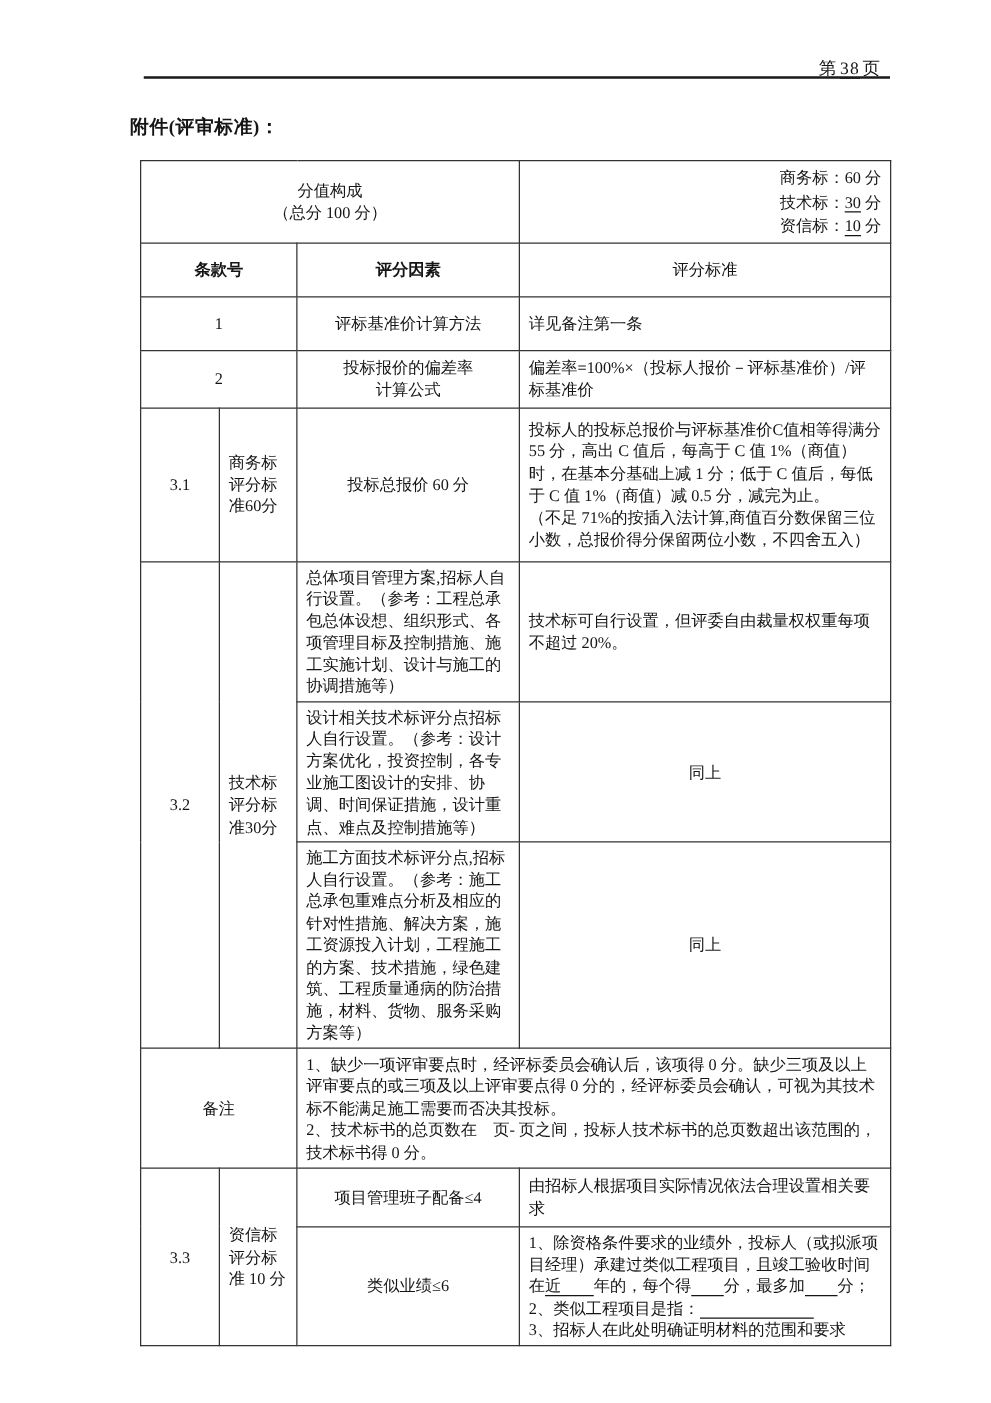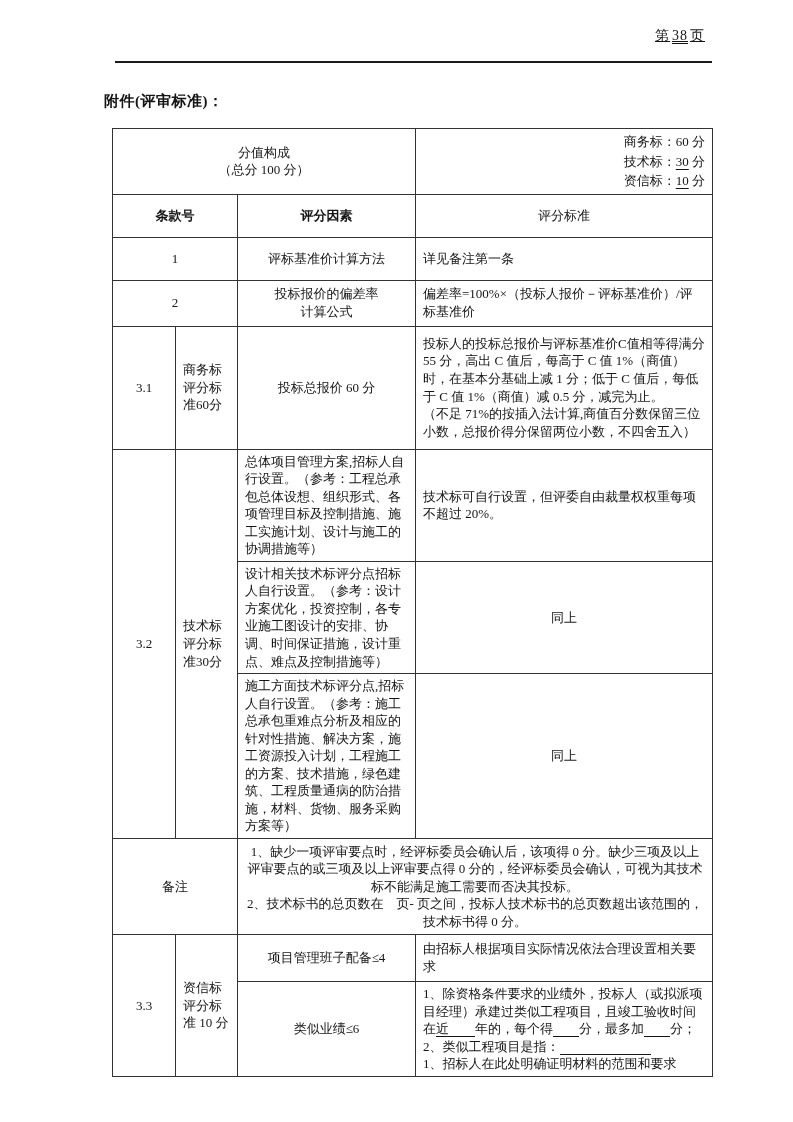--- a/index.html
+++ b/index.html
@@ -2,21 +2,21 @@
 <html><head>
 <meta charset="utf-8">
 <style>
   html,body{margin:0;padding:0;}
   body{
     width:793px;height:1122px;background:#ffffff;position:relative;
     font-family:"Liberation Serif","DejaVu Serif",serif;color:#151515;
     -webkit-font-smoothing:antialiased;
   }
   .pageno{
-    position:absolute;top:27px;right:88px;font-size:14px;letter-spacing:1px;text-decoration:underline;
+    position:absolute;top:46px;right:88px;font-size:14px;letter-spacing:1px;
   }
   .pageno .num{text-decoration:underline;text-underline-offset:3px;padding:0 2px;}
   .top-rule{
     position:absolute;left:115px;top:61px;width:597px;border-top:2px solid #1a1a1a;
   }
   .attachment-title{
     position:absolute;left:104px;top:92px;font-size:15px;font-weight:bold;letter-spacing:.5px;
   }
   table.eval{
     position:absolute;left:112px;top:128px;width:600px;
@@ -38,21 +38,21 @@
   .blank{border-bottom:1px solid #151515;}
   .note{margin:0;}
   
   .h58 td,td.h58{height:52px;}
   .h42 td,td.h42{height:36px;}
   .h45 td,td.h45{height:39px;}
   .h122 td,td.h122{height:116px;}
   .h96 td,td.h96{height:90px;}
   .h98 td,td.h98{height:92px;}
   .h140 td,td.h140{height:134px;}
-  .h95 td,td.h95{height:89px;text-align:center;}
+  .h95 td,td.h95{height:89px;}
   .h46 td,td.h46{height:40px;}
   .h93 td,td.h93{height:87px;}
 </style>
 </head>
 <body>
 
 <div class="pageno"><span>第</span><span class="num">38</span><span>页</span></div>
 
 <div class="top-rule"></div>
 
@@ -140,17 +140,17 @@
     <td rowspan="2" class="cat">资信标评分标准 10 分</td>
     <td class="c">项目管理班子配备≤4</td>
     <td class="std">由招标人根据项目实际情况依法合理设置相关要求</td>
   </tr>
 
   <tr class="h93">
     <td class="c">类似业绩≤6</td>
     <td class="std">
       <div><span>1、除资格条件要求的业绩外，投标人（或拟派项目经理）承建过类似工程项目，且竣工验收时间在</span><span class="blank">近　　</span><span>年的，每个得</span><span class="blank">　　</span><span>分，最多加</span><span class="blank">　　</span><span>分；</span></div>
       <div><span>2、类似工程项目是指：</span><span class="blank">　　　　　　　</span></div>
-      <div>1、招标人在此处明确证明材料的范围和要求</div>
+      <div>3、招标人在此处明确证明材料的范围和要求</div>
     </td>
   </tr>
 </tbody>
   </table>
 
 </body></html>

